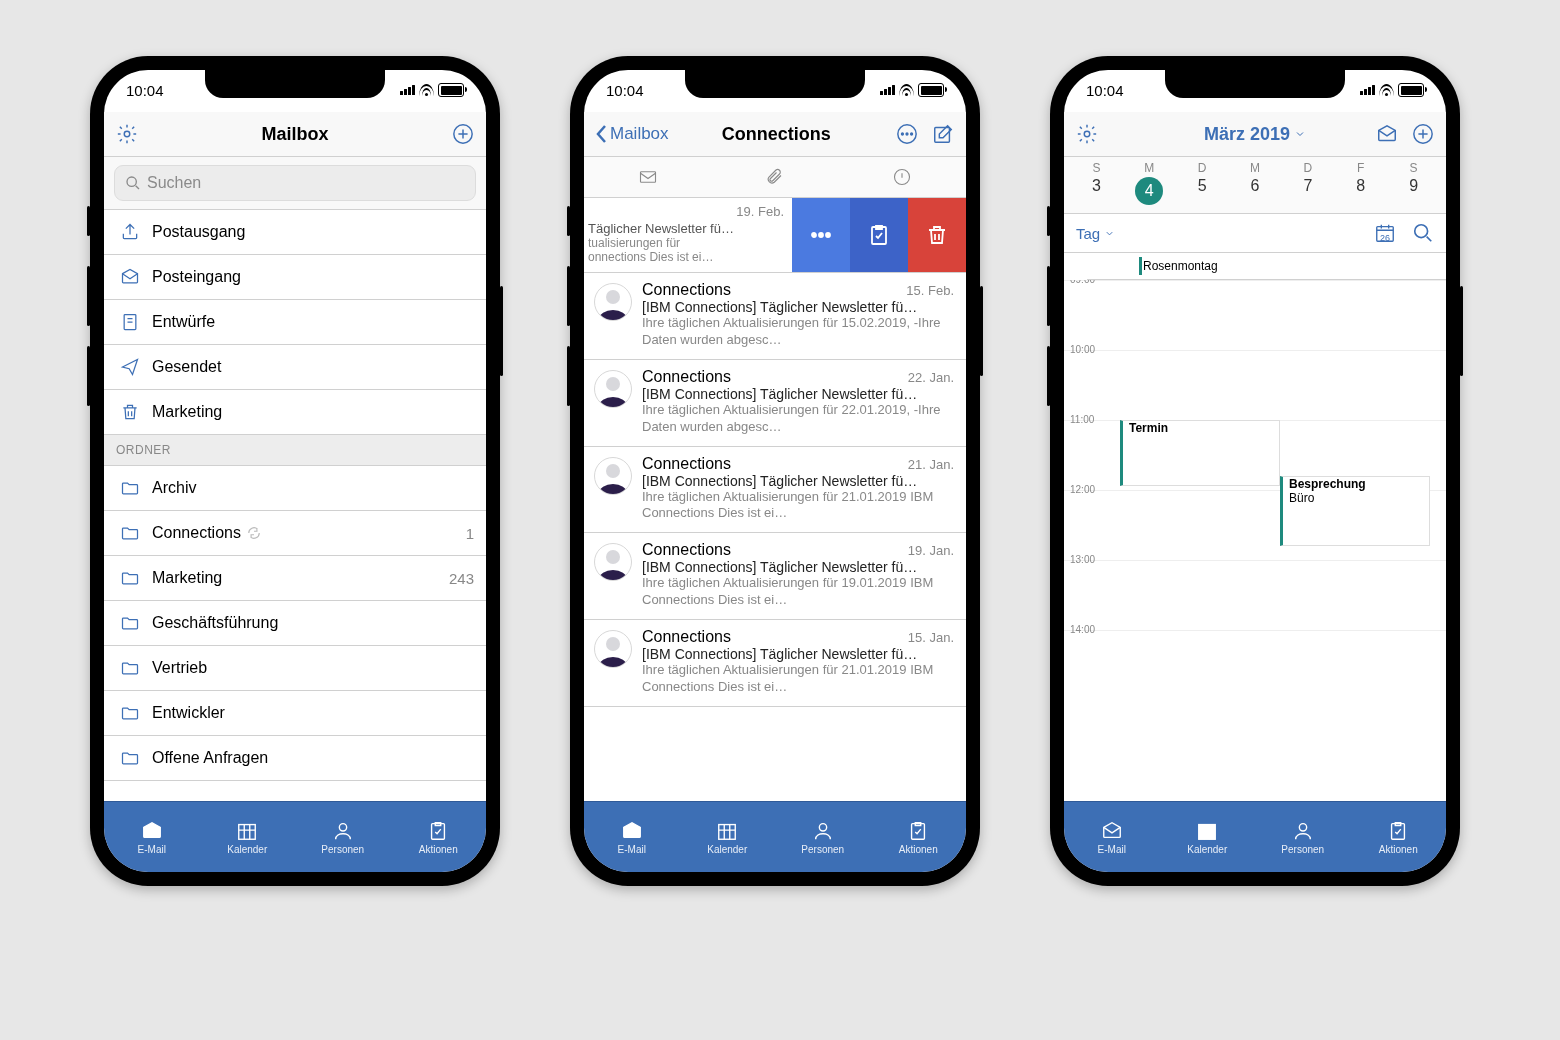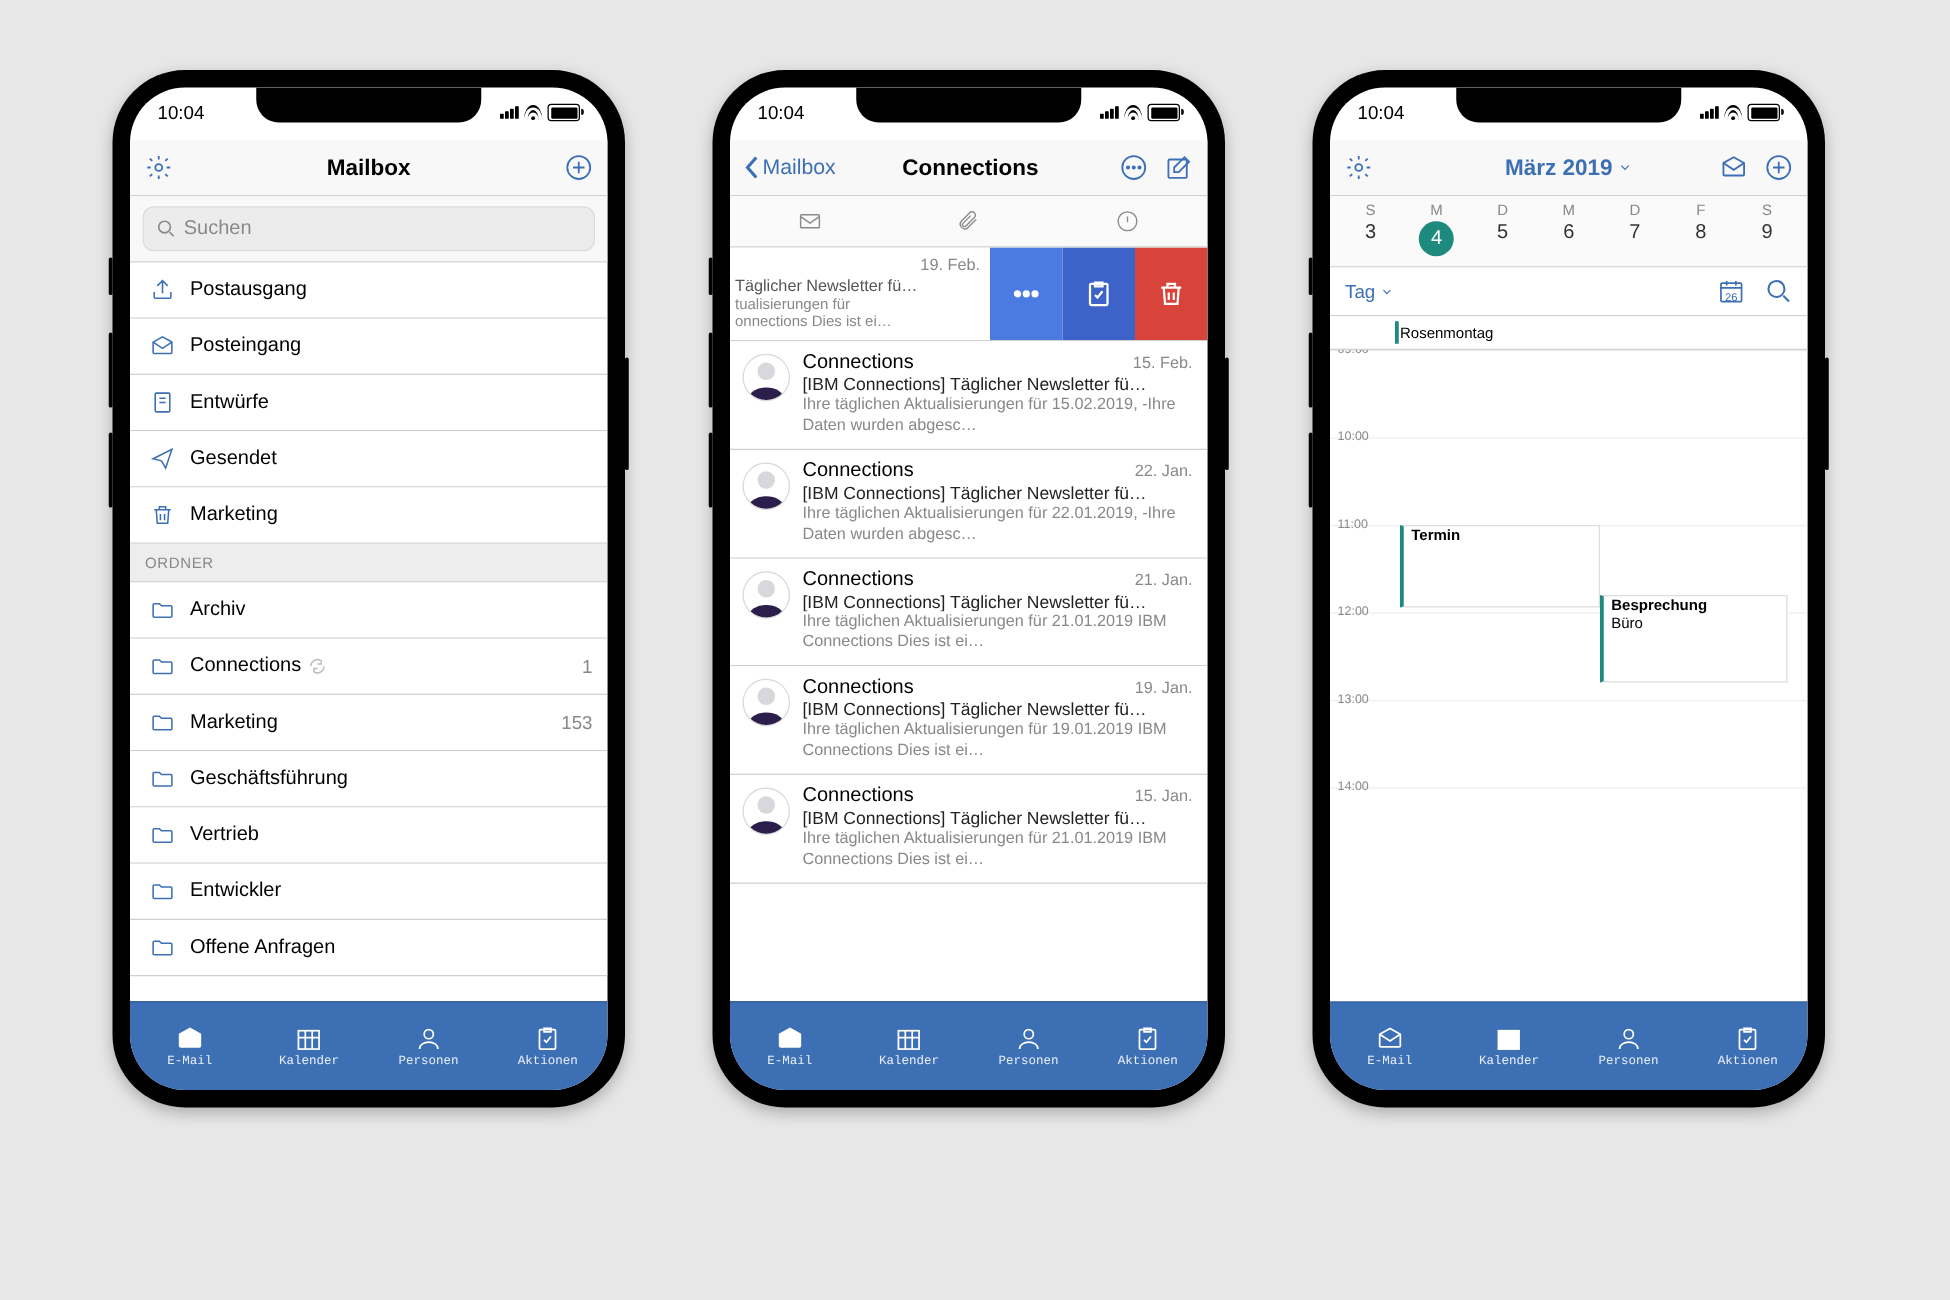--- a/index.html
+++ b/index.html
@@ -57,21 +57,21 @@
   
   .scroll{flex:1;overflow:hidden;position:relative;}
   .row{display:flex;align-items:center;height:44px;padding:0 12px;border-bottom:1px solid var(--hairline);font-size:16px;background:#fff;}
   .row .ricn{width:28px;display:flex;justify-content:center;margin-right:8px;}
   .row .ricn svg{stroke:var(--accent);width:20px;height:20px;fill:none;stroke-width:1.5;}
   .row .count{margin-left:auto;color:var(--subtext);font-size:15px;}
   .section-h{height:30px;display:flex;align-items:center;padding:0 12px;background:var(--list-header);color:#888;font-size:12px;letter-spacing:.5px;border-bottom:1px solid var(--hairline);}
 
   
   .tabbar{height:70px;background:var(--accent);display:flex;border-top:1px solid var(--accent-dark);}  
-  .tab{flex:1;display:flex;flex-direction:column;align-items:center;justify-content:center;gap:2px;color:#e8eef7;font-size:10px;font-family:Liberation Mono, monospace;}
+  .tab{flex:1;display:flex;flex-direction:column;align-items:center;justify-content:center;gap:2px;color:#e8eef7;font-size:10px;}
   .tab svg{width:24px;height:22px;stroke:#fff;fill:none;stroke-width:1.5;}
   .tab.active svg{fill:#fff;}
 
   
   .filterbar{height:40px;display:flex;border-bottom:1px solid var(--hairline);background:#fafafa;}
   .filterbar div{flex:1;display:flex;align-items:center;justify-content:center;}
   .filterbar svg{width:20px;height:18px;stroke:#8a8a8a;fill:none;stroke-width:1.5;}
 
   .msg{display:flex;padding:8px 12px 10px 10px;border-bottom:1px solid var(--hairline);background:#fff;position:relative;}
   .avatar{width:36px;height:36px;border-radius:50%;background:#fff;border:1px solid #d8d8d8;margin-right:10px;flex-shrink:0;position:relative;overflow:hidden;margin-top:2px;}
@@ -95,21 +95,21 @@
 
   
   .cal-title{color:var(--accent);font-size:18px;font-weight:600;display:flex;align-items:center;gap:4px;}
   .dowbar{display:flex;padding:4px 6px 0;font-size:12px;color:#888;background:#fafafa;}
   .dowbar span{flex:1;text-align:center;}
   .daybar{display:flex;padding:2px 6px 8px;background:#fafafa;border-bottom:1px solid var(--hairline);}  
   .day{flex:1;text-align:center;font-size:16px;color:#333;}
   .day.sel span{display:inline-flex;width:28px;height:28px;border-radius:50%;background:var(--teal);color:#fff;align-items:center;justify-content:center;}
   .viewbar{height:38px;display:flex;align-items:center;padding:0 12px;color:var(--accent);font-size:15px;border-bottom:1px solid var(--hairline);background:#fff;}
   .viewbar .sp{margin-left:auto;display:flex;gap:16px;}
-  .allday{height:26px;border-bottom:1px solid var(--hairline);display:flex;align-items:center;font-size:12px;padding-left:56px;background:#fff;position:relative;}
+  .allday{height:26px;border-bottom:1px solid var(--hairline);display:flex;align-items:center;font-size:12px;padding-left:56px;background:#fff;position:relative;margin-left:23px;}
   .allday .bar{position:absolute;left:52px;top:4px;bottom:4px;width:3px;background:var(--teal);}  
 
   .calgrid{flex:1;position:relative;background:#fff;overflow:hidden;}
   .hour{position:absolute;left:0;right:0;height:70px;border-top:1px solid #eee;}
   .hour .lab{position:absolute;left:6px;top:-7px;font-size:10px;color:#888;}
   .event{position:absolute;background:#fff;border:1px solid #ddd;border-left:3px solid var(--teal);font-size:12px;padding:0 6px;box-sizing:border-box;}
   .event .t{font-weight:600;}
 </style>
 </head>
 <body>
@@ -240,21 +240,21 @@
     <span class="count">1</span>
           </div>
           <div class="row">
     <span class="ricn">
               <svg viewBox="0 0 24 24">
                 <path d="M3 7a1 1 0 011-1h5l2 2h9a1 1 0 011 1v9a1 1 0 01-1 1H4a1 1 0 01-1-1z"></path>
               </svg>
             </span>
     <span>Marketing</span>
 
-    <span class="count">153</span>
+    <span class="count">243</span>
           </div>
           <div class="row">
     <span class="ricn">
               <svg viewBox="0 0 24 24">
                 <path d="M3 7a1 1 0 011-1h5l2 2h9a1 1 0 011 1v9a1 1 0 01-1 1H4a1 1 0 01-1-1z"></path>
               </svg>
             </span>
     <span>Geschäftsführung</span>
 
     <span class="count"></span>

